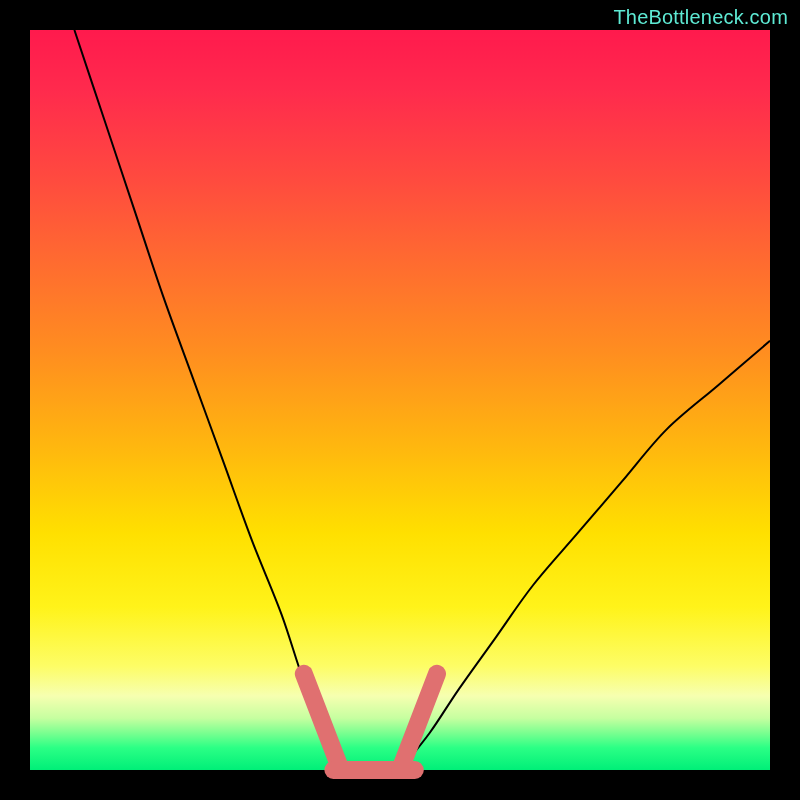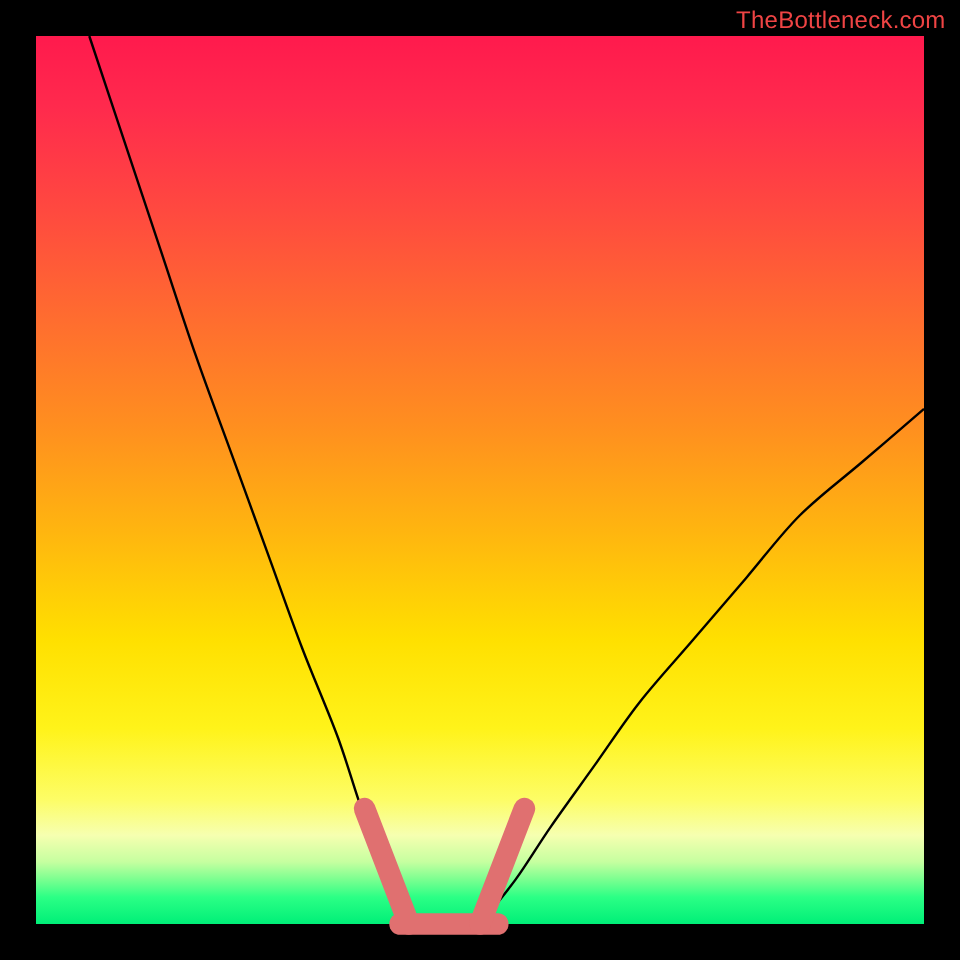--- a/index.html
+++ b/index.html
@@ -40,21 +40,21 @@
       #c6ffa0 93%,
       #7aff90 95%,
       #2bff85 97%,
       #00ef78 100%
     );
   }
   .watermark {
     position: absolute;
     top: 6px;
     right: 12px;
-    color: #ef4444;
+    color: #5eead4;
     font-size: 20px;
     font-weight: 500;
     letter-spacing: 0.2px;
     z-index: 10;
   }
   svg.curves {
     position: absolute;
     left: 0;
     top: 0;
     width: 740px;

